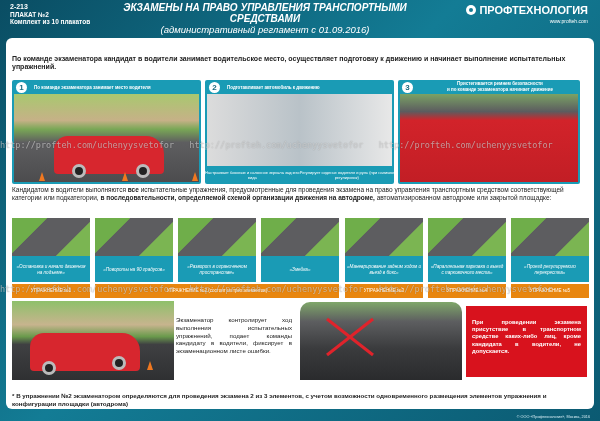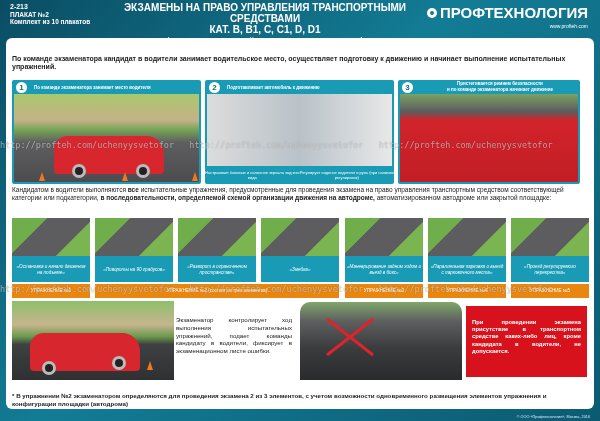--- a/index.html
+++ b/index.html
@@ -1,23 +1,23 @@
 <!DOCTYPE html>
 <html><head>
 <meta charset="utf-8">
 <style>
 *{box-sizing:border-box;margin:0;padding:0}
 body{width:600px;height:421px;overflow:hidden;font-family:"Liberation Sans",sans-serif;background:#0e5b73}
 .poster{position:relative;width:600px;height:421px;background:linear-gradient(135deg,#0a4d63 0%,#137c95 45%,#0b5a72 100%);overflow:hidden}
 .hdr-left{position:absolute;left:10px;top:3px;color:#fff;font-size:6.5px;font-weight:bold;line-height:7.5px}
 .hdr-left .code{font-size:7px}
-.hdr-title{position:absolute;left:105px;top:2px;width:320px;text-align:center;color:#fff;font-weight:bold;font-size:10px;line-height:11px}
+.hdr-title{position:absolute;left:105px;top:2px;width:320px;text-align:center;color:#fff;font-style:italic;font-weight:bold;font-size:10px;line-height:11px}
 .hdr-title .sub{font-weight:normal;font-size:9.5px}
 .logo{position:absolute;right:12px;top:4px;color:#fff;text-align:right}
-.logo .name{font-size:15px;font-weight:bold;display:flex;align-items:center;gap:3px;justify-content:flex-end}
+.logo .name{font-size:11px;font-weight:bold;display:flex;align-items:center;gap:3px;justify-content:flex-end}
 .logo .name .ic{width:10px;height:10px;border-radius:50%;background:#fff;display:inline-block;position:relative}
 .logo .name .ic:after{content:"";position:absolute;left:3px;top:3px;width:4px;height:4px;border-radius:50%;background:#137c95}
 .logo .url{font-size:5px;margin-top:2px}
 .panel{position:absolute;left:6px;top:38px;width:588px;height:371px;background:#fff;border-radius:6px}
 .banner{position:absolute;left:6px;top:38px;width:588px;height:14px;background:linear-gradient(#f3a03a,#e88514);border-radius:6px 6px 0 0;color:#fff;font-weight:bold;font-size:7.3px;text-align:center;line-height:14px}
 .p1{position:absolute;left:12px;top:55px;width:578px;font-size:7px;font-weight:bold;line-height:8px;color:#222}
 .card{position:absolute;top:80px;height:104px;background:#1a9bb5;border-radius:2px;overflow:hidden}
 .card .cap{height:14px;color:#fff;font-size:4.5px;font-weight:bold;display:flex;align-items:center;padding-left:22px;position:relative}
 .card .num{position:absolute;left:4px;top:2px;width:11px;height:11px;border-radius:50%;background:#fff;color:#1a6a80;font-size:8px;font-weight:bold;text-align:center;line-height:11px}
 .card .img{position:absolute;left:2px;right:2px;top:14px;bottom:2px}
@@ -50,21 +50,20 @@
 <body>
 
 <div class="poster">
   <div class="hdr-left">
     <div class="code">2-213</div>
     <div>ПЛАКАТ №2</div>
     <div>Комплект из 10 плакатов</div>
   </div>
   <div class="hdr-title">
     <div>ЭКЗАМЕНЫ НА ПРАВО УПРАВЛЕНИЯ ТРАНСПОРТНЫМИ СРЕДСТВАМИ</div>
-    <div>КАТ. B, B1, C, C1, D, D1</div>
     <div class="sub">(административный регламент с 01.09.2016)</div>
   </div>
   <div class="logo">
     <div class="name">
         <span class="ic"></span>
         <span>ПРОФТЕХНОЛОГИЯ</span>
       </div>
     <div class="url">www.profteh.com</div>
   </div>
 

